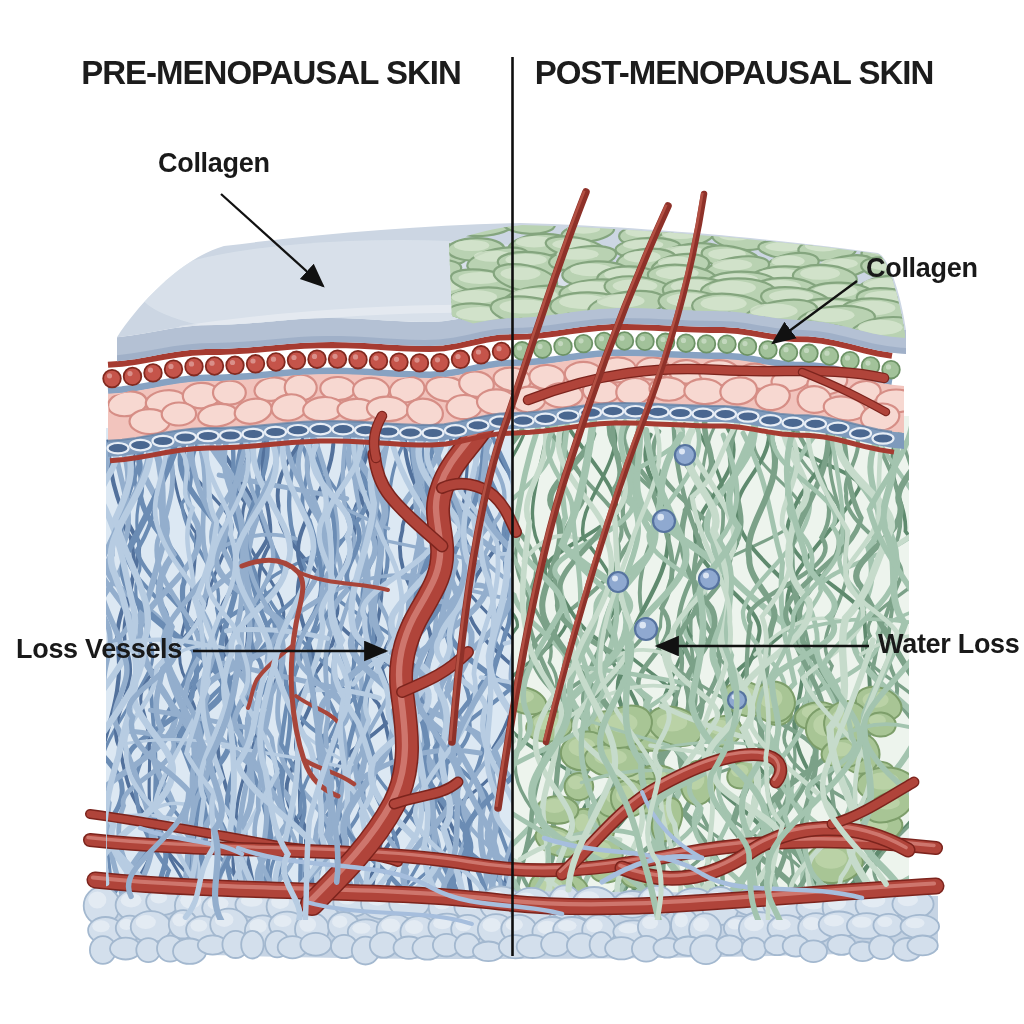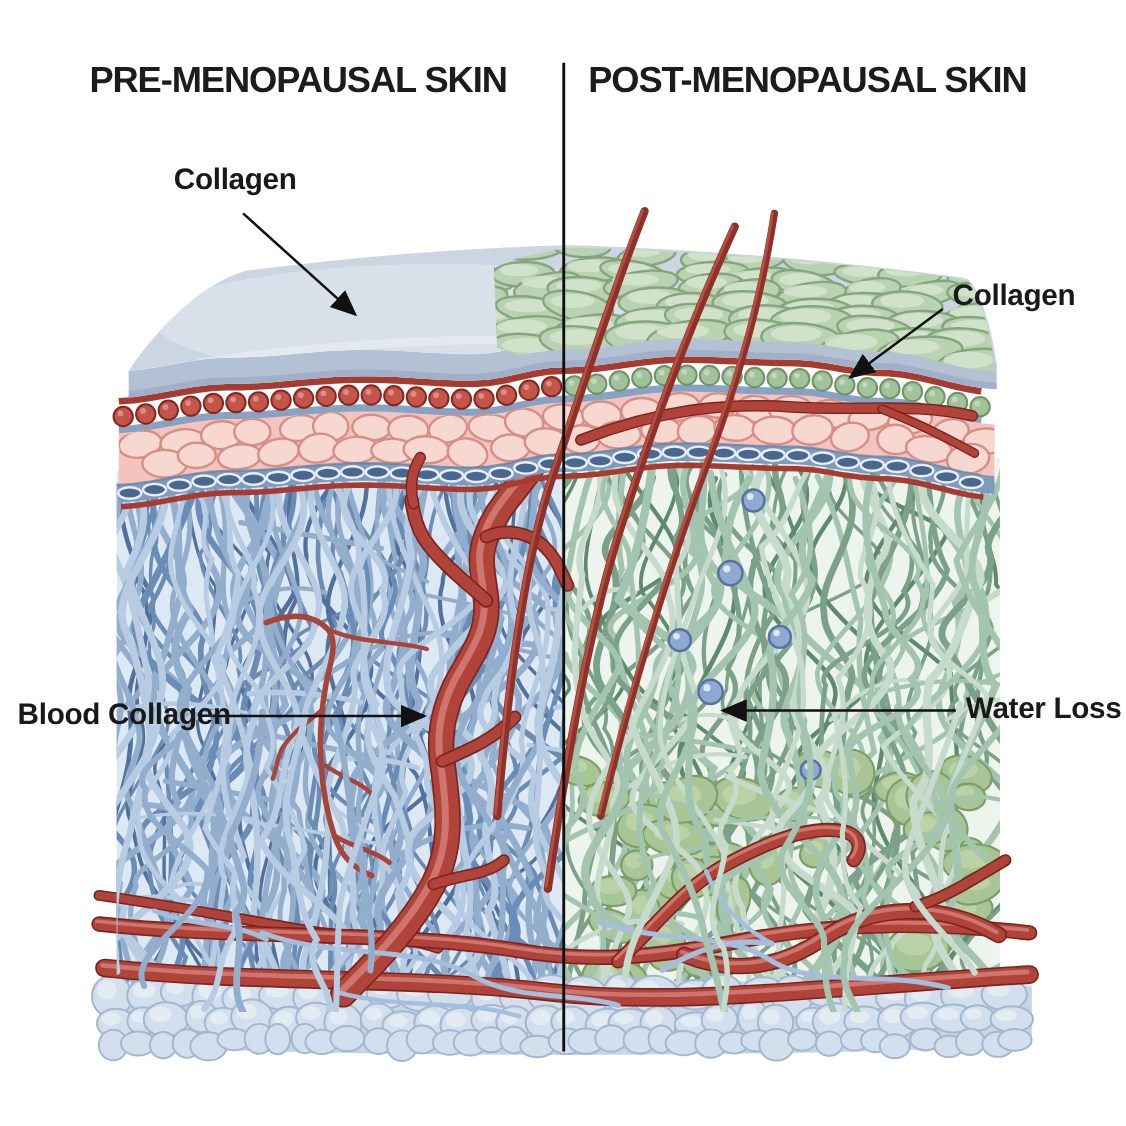--- a/index.html
+++ b/index.html
@@ -917,15 +917,15 @@
       <line x1="193" y1="651" x2="386" y2="651" marker-end="url(#ah)"></line>
       <line x1="869" y1="646" x2="657" y2="646" marker-end="url(#ah)"></line>
     </g>
   </svg>
 
   <div class="title" id="title-left">PRE-MENOPAUSAL SKIN</div>
   <div class="title" id="title-right">POST-MENOPAUSAL SKIN</div>
 
   <div class="ann" id="ann-collagen">Collagen</div>
   <div class="ann" id="ann-ceramides">Collagen</div>
-  <div class="ann" id="ann-blood">Blood Collagen</div>
+  <div class="ann" id="ann-blood">Loss Vessels</div>
   <div class="ann" id="ann-water">Water Loss</div>
 </div>
 
 </body></html>

